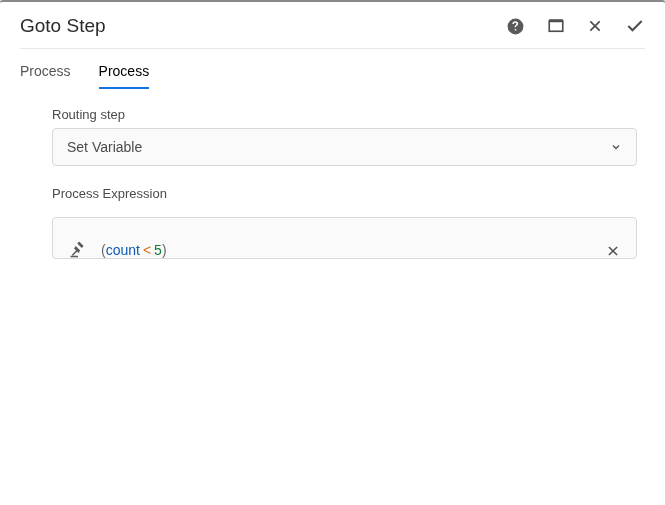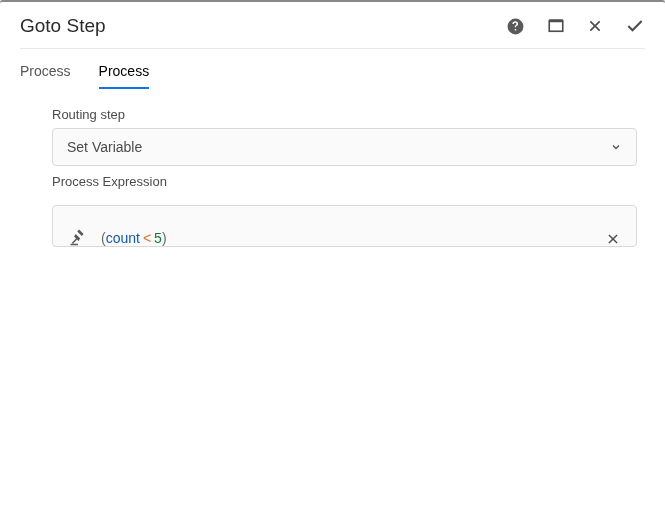--- a/index.html
+++ b/index.html
@@ -75,21 +75,21 @@
       width: 100%;
       height: 38px;
       background: #fafafa;
       border: 1px solid #d9d9d9;
       border-radius: 4px;
       display: flex;
       align-items: center;
       justify-content: space-between;
       padding: 0 14px;
       cursor: pointer;
-      margin-bottom: 8px;
+      margin-bottom: 20px;
       gap: 13px;
     }
     .select-value {
       font-size: 14px;
       color: #4b4b4b;
     }
     .select-value.darker { color: #303030; }
     .chevron svg { display: block; }
     .rule-box {
       width: 100%;

